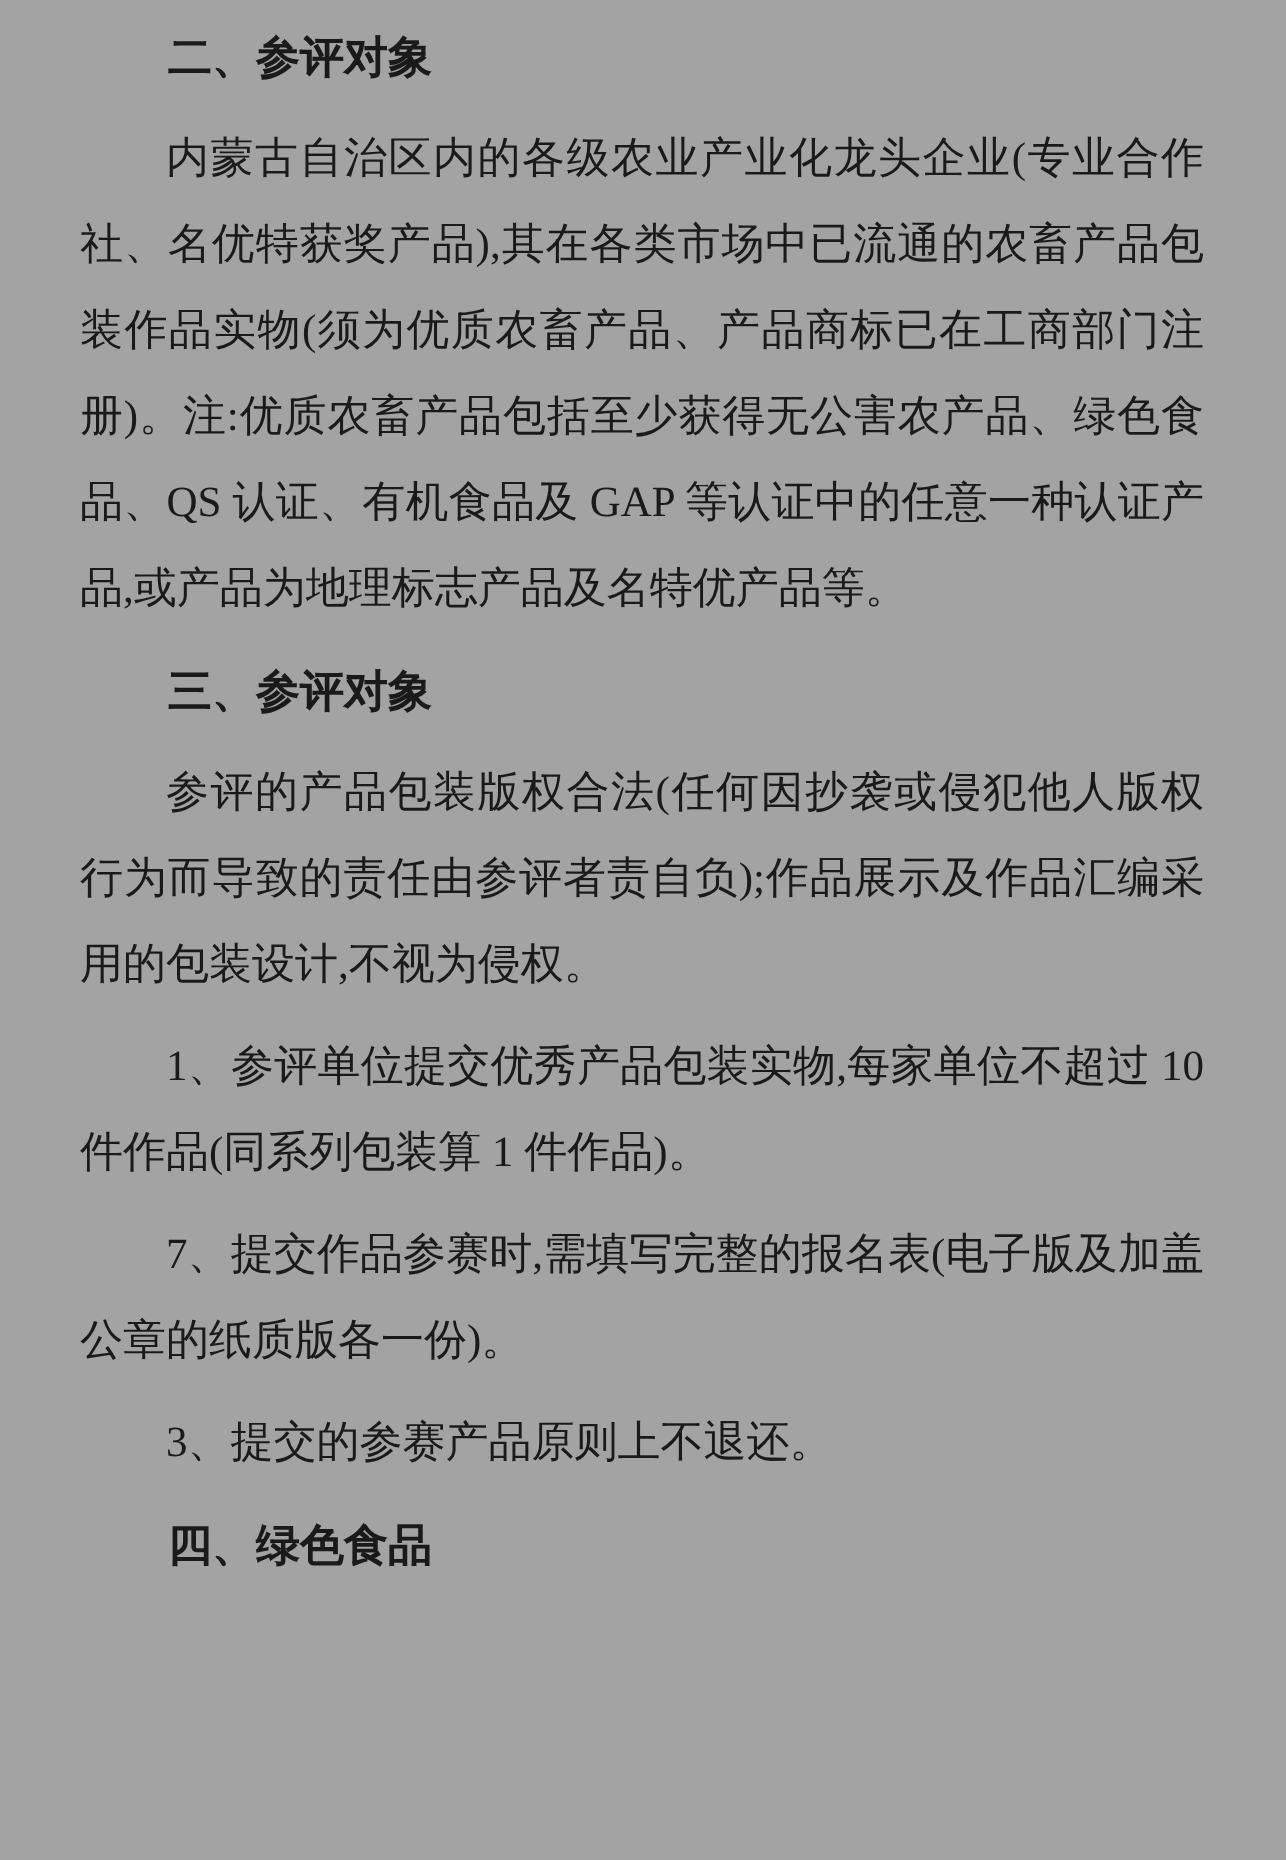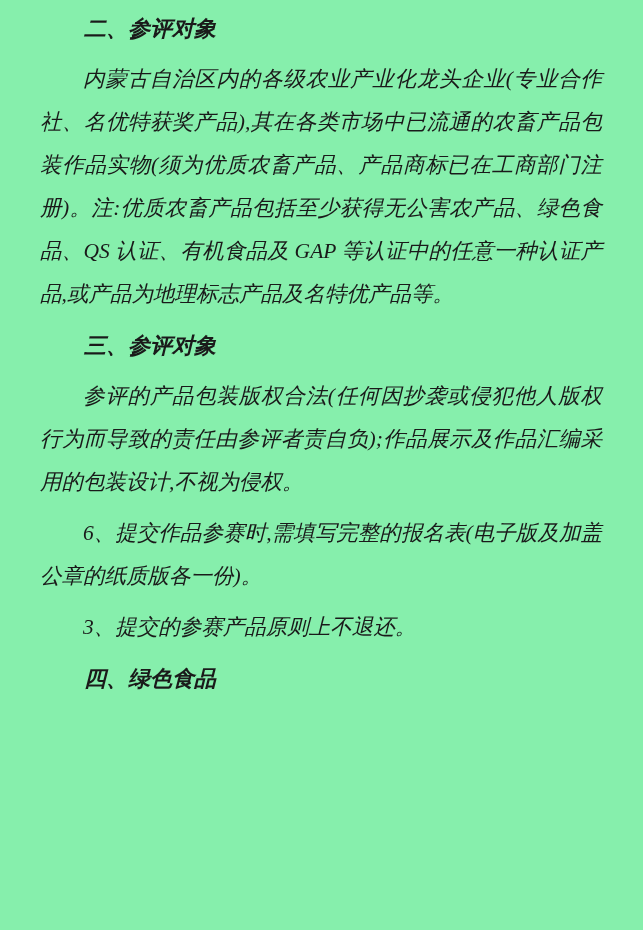--- a/index.html
+++ b/index.html
@@ -39,23 +39,24 @@
     margin: 0 0 8px 0;
     font-size: 22px;
     font-weight: bold;
     line-height: 43px;
     text-indent: 2em;
   }
 </style>
 </head>
 <body>
 
-<div class="page" style="background: #86efac; font-style: italic;">
+<div class="page" style="background: #a3a3a3;">
   <div class="doc" id="doc" style="color: rgb(26, 26, 26);">
       <h2 class="heading">二、参评对象</h2>
       <p class="paragraph">内蒙古自治区内的各级农业产业化龙头企业(专业合作社、名优特获奖产品),其在各类市场中已流通的农畜产品包装作品实物(须为优质农畜产品、产品商标已在工商部门注册)。注:优质农畜产品包括至少获得无公害农产品、绿色食品、QS 认证、有机食品及 GAP 等认证中的任意一种认证产品,或产品为地理标志产品及名特优产品等。</p>
       <h2 class="heading">三、参评对象</h2>
       <p class="paragraph">参评的产品包装版权合法(任何因抄袭或侵犯他人版权行为而导致的责任由参评者责自负);作品展示及作品汇编采用的包装设计,不视为侵权。</p>
-      <p class="paragraph">6、提交作品参赛时,需填写完整的报名表(电子版及加盖公章的纸质版各一份)。</p>
+      <p class="paragraph">1、参评单位提交优秀产品包装实物,每家单位不超过 10 件作品(同系列包装算 1 件作品)。</p>
+      <p class="paragraph">7、提交作品参赛时,需填写完整的报名表(电子版及加盖公章的纸质版各一份)。</p>
       <p class="paragraph">3、提交的参赛产品原则上不退还。</p>
       <h2 class="heading">四、绿色食品</h2>
     </div>
 </div>
 
 </body></html>

